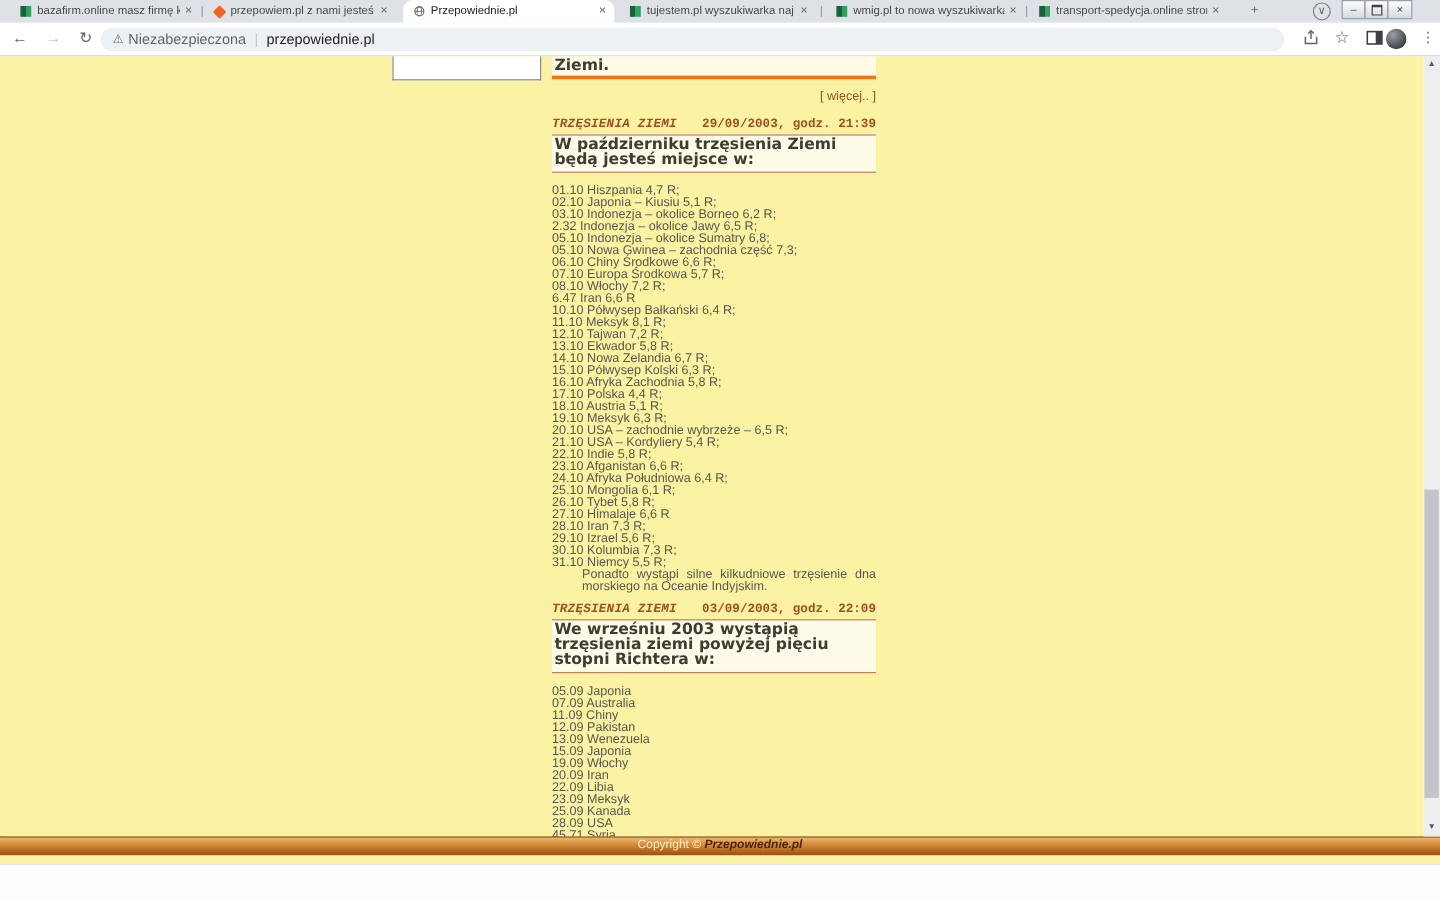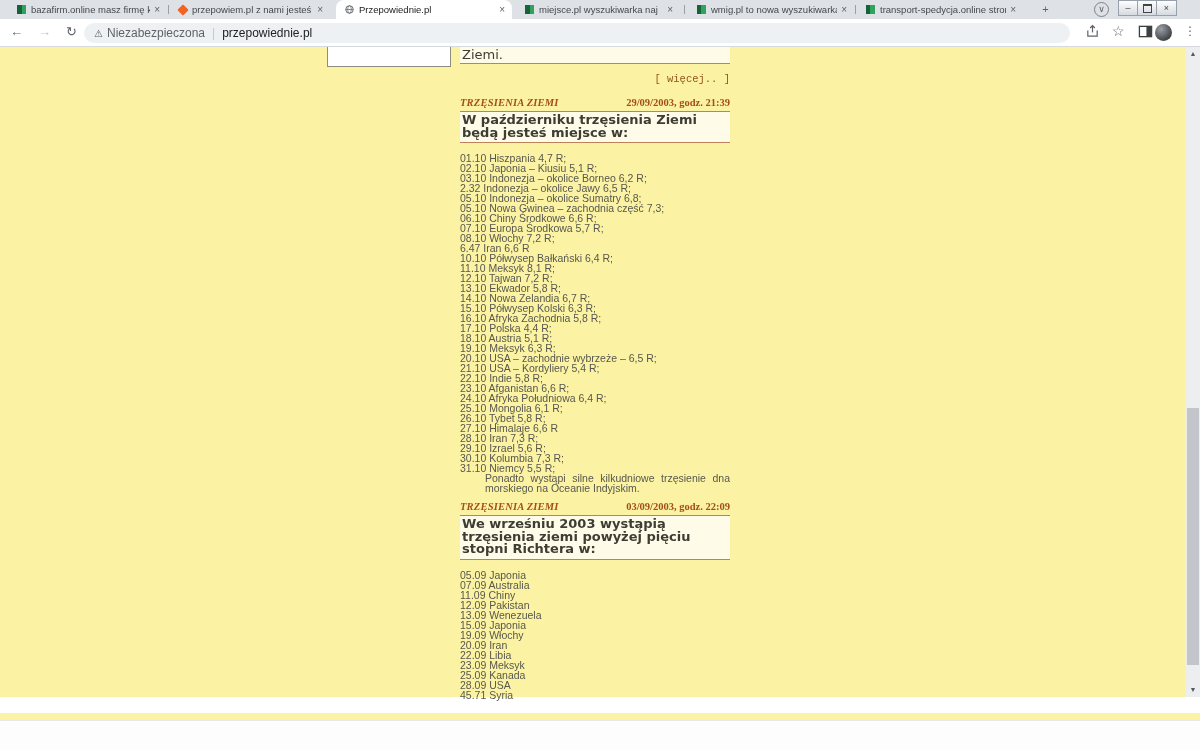--- a/index.html
+++ b/index.html
@@ -29,26 +29,26 @@
   #addr .sec{margin-left:4px;color:#5f6368;}
   #addr .div{margin:0 7px;color:#c3c7cc;}
   #addr .url{color:#202124;}
   .toolico{position:absolute;top:5px;color:#5f6368;}
   #avatar{position:absolute;left:1155px;top:5px;width:17px;height:17px;border-radius:50%;background:radial-gradient(circle at 35% 30%,#9aa0a6,#3c4043 75%);}
 
   
   #page{position:absolute;left:0;top:47px;width:1186px;height:650px;background:#fbf3a3;}
   #side-box{position:absolute;left:327px;top:0;width:124px;height:20px;background:#fff;border:1px solid #8d8d82;border-top:none;box-sizing:border-box;}
   #content{position:absolute;left:460px;top:0;width:270px;}
-  .hblock{background:#fffbe9;border-bottom:1px solid #f97316;padding:1px 2px 2px;font-family:"DejaVu Sans",sans-serif;font-weight:normal;font-size:13px;line-height:13px;color:#3d3d33;}
+  .hblock{background:#fffbe9;border-bottom:3px solid #f97316;padding:1px 2px 2px;font-family:"DejaVu Sans",sans-serif;font-weight:bold;font-size:13px;line-height:13px;color:#3d3d33;}
   .more-row{text-align:right;margin-top:8px;font-size:10.5px;color:#93541f;}
-  .more-row span{cursor:pointer;font-family:Liberation Mono, monospace;}
+  .more-row span{cursor:pointer;}
   .section{margin-top:12px;}
   .section.second{margin-top:8px;}
-  .sec-head{display:flex;justify-content:space-between;align-items:baseline;font-family:Liberation Serif, serif;font-weight:bold;font-size:10.5px;color:#a44d1e;height:12px;text-align:center;}
+  .sec-head{display:flex;justify-content:space-between;align-items:baseline;font-family:Liberation Mono, monospace;font-weight:bold;font-size:10.5px;color:#a44d1e;height:12px;text-align:center;}
   .cat{font-style:italic;letter-spacing:.2px;}
   .sec-heading{margin-top:2px;background:#fffbe9;border-top:1px solid #c08058;border-bottom:1px solid #c08058;padding:2px 2px 3px;font-family:"DejaVu Sans",sans-serif;font-weight:bold;font-size:13px;line-height:12.5px;color:#3d3d33;}
   .list{margin-top:10px;font-size:10.5px;line-height:10px;color:#57574f;}
   .list div{height:10px;white-space:nowrap;}
   .note{font-size:10.5px;line-height:10px;color:#57574f;text-align:justify;margin-left:25px;}
 
   
   #footer{position:absolute;left:0;top:697px;width:1200px;height:16px;box-sizing:border-box;border-top:1px dotted #a58a3a;background:linear-gradient(#eeb668,#c87b2c 55%,#93500f);text-align:center;font-size:10px;line-height:14px;}
   #footer .cp{color:#f8eec6;}
   #footer .site{color:#4a2403;font-weight:bold;font-style:italic;}
@@ -89,21 +89,21 @@
             <ellipse cx="5" cy="5" rx="2" ry="4.2" fill="none" stroke="#5f6368" stroke-width="0.8"></ellipse>
             <line x1="0.8" y1="5" x2="9.2" y2="5" stroke="#5f6368" stroke-width="0.8"></line>
           </svg>
       </span>
       <span class="title">Przepowiednie.pl</span>
       <span class="close">×</span>
     </div>
 
     <div class="tab" style="left:516px;width:164px;">
       <span class="favicon fav-green"></span>
-      <span class="title">miejsce.pl wyszukiwarka naj</span>
+      <span class="title">tujestem.pl wyszukiwarka naj</span>
       <span class="close">×</span>
     </div>
     <div class="tab-sep" style="left:684px;"></div>
 
     <div class="tab" style="left:688px;width:166px;">
       <span class="favicon fav-green"></span>
       <span class="title">wmig.pl to nowa wyszukiwarka fi</span>
       <span class="close">×</span>
     </div>
     <div class="tab-sep" style="left:855px;"></div>
@@ -225,20 +225,24 @@
             <div>22.09 Libia</div>
             <div>23.09 Meksyk</div>
             <div>25.09 Kanada</div>
             <div>28.09 USA</div>
             <div>45.71 Syria</div>
           </div>
       </div>
     </div>
   </div>
 
+  <div id="footer">
+    <span class="cp">Copyright ©</span>
+    <span class="site">Przepowiednie.pl</span>
+  </div>
   <div id="footer-strip"></div>
 
   <div id="scrollbar">
     <div class="sb-arrow" style="top:0;">▲</div>
     <div id="sb-thumb"></div>
     <div class="sb-arrow" style="bottom:0;">▼</div>
   </div>
 
   <div id="taskbar">
     

